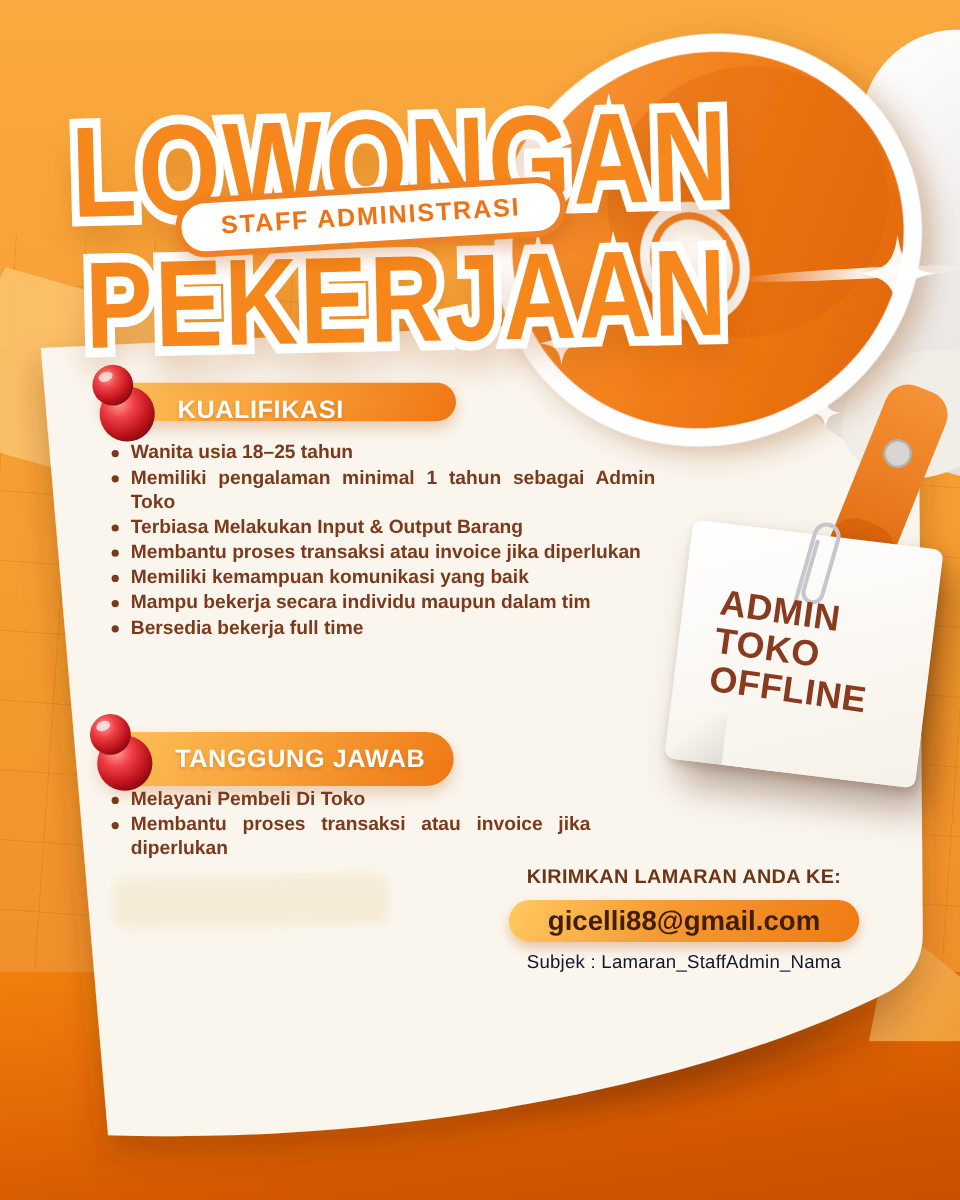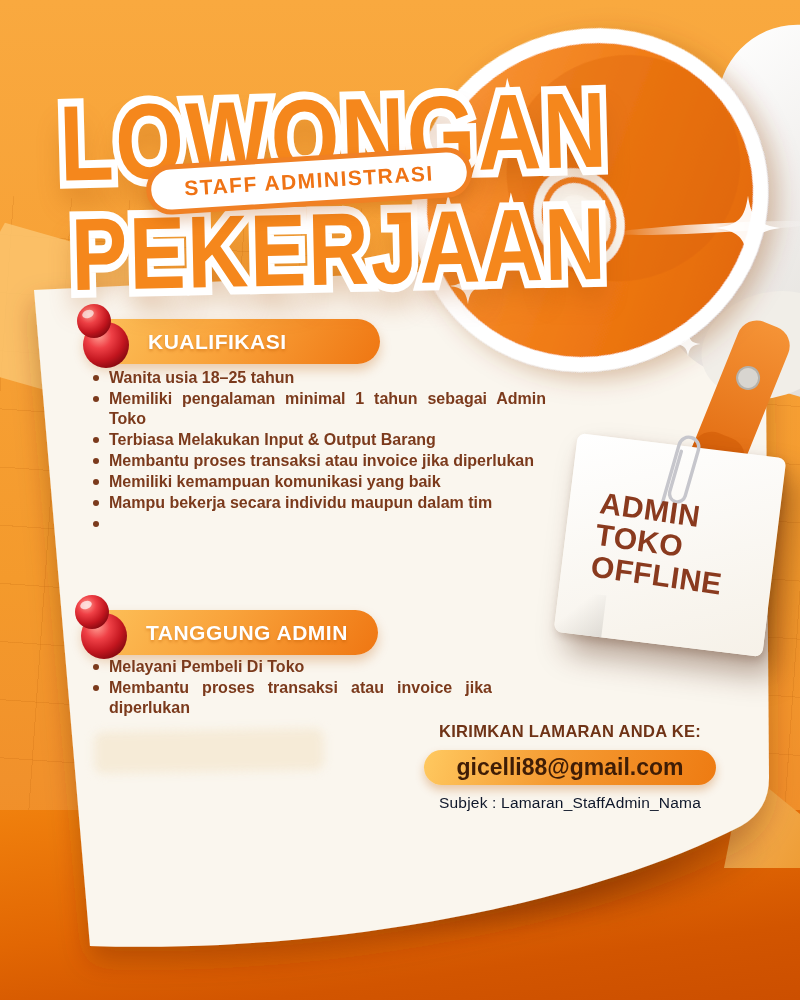--- a/index.html
+++ b/index.html
@@ -43,21 +43,21 @@
   .badge{position:absolute;left:146px;top:156px;width:316px;height:40px;z-index:9;
       background:#fff;border:5px solid #F08024;border-radius:27px;
       transform:rotate(-3.5deg);box-shadow:0 8px 14px rgba(180,80,0,.28);
       display:flex;align-items:center;justify-content:center;}
   .badge span{font-size:21px;font-weight:800;color:#EF7315;letter-spacing:1.5px;}
 
   
   .section-pill{position:absolute;z-index:5;border-radius:26px;
       background:linear-gradient(125deg,#FDC35C 0%,#F9A43C 45%,#EF7612 100%);
       box-shadow:0 6px 12px rgba(190,90,0,.28);}
-  .pill1{left:84px;top:319px;width:296px;height:45px;}
+  .pill1{left:84px;top:319px;width:296px;height:32px;}
   .pill2{left:82px;top:610px;width:296px;height:45px;}
   .section-pill .pill-label{display:block;line-height:45px;padding-left:64px;
       font-size:21px;font-weight:800;color:#fff;letter-spacing:.5px;
       text-shadow:0 2px 3px rgba(190,90,0,.4);}
   .pin{position:absolute;left:-14px;top:-20px;width:62px;height:72px;}
 
   
   .blist{position:absolute;z-index:5;list-style:none;margin:0;padding:0;}
   .list1{left:88px;top:367px;width:458px;}
   .list2{left:88px;top:656px;width:404px;}
@@ -193,38 +193,38 @@
     <span class="pill-label">KUALIFIKASI</span>
   </div>
 
   <ul class="blist list1">
     <li><span class="dot"></span><span>Wanita usia 18–25 tahun</span></li>
     <li><span class="dot"></span><span>Memiliki pengalaman minimal 1 tahun sebagai Admin Toko</span></li>
     <li><span class="dot"></span><span>Terbiasa Melakukan Input &amp; Output Barang</span></li>
     <li><span class="dot"></span><span>Membantu proses transaksi atau invoice jika diperlukan</span></li>
     <li><span class="dot"></span><span>Memiliki kemampuan komunikasi yang baik</span></li>
     <li><span class="dot"></span><span>Mampu bekerja secara individu maupun dalam tim</span></li>
-    <li><span class="dot"></span></li>
+    <li><span class="dot"></span><span>Bersedia bekerja full time</span></li>
   </ul>
 
   <div class="section-pill pill2">
     <svg class="pin" viewBox="0 0 62 72">
       <defs>
           <radialGradient id="pinG2" cx="35%" cy="30%" r="78%">
         <stop offset="0" stop-color="#FF9D92"></stop>
             <stop offset=".35" stop-color="#EF4046"></stop>
         <stop offset=".7" stop-color="#C3161F"></stop>
             <stop offset="1" stop-color="#7E070E"></stop>
       </radialGradient>
         </defs>
       <circle cx="36" cy="46" r="23" fill="url(#pinG2)"></circle>
       <circle cx="24" cy="22" r="17" fill="url(#pinG2)"></circle>
       <ellipse cx="18" cy="15" rx="6" ry="4" fill="rgba(255,255,255,.7)" transform="rotate(-20 18 15)"></ellipse>
     </svg>
-    <span class="pill-label">TANGGUNG ADMIN</span>
+    <span class="pill-label">TANGGUNG JAWAB</span>
   </div>
 
   <ul class="blist list2">
     <li><span class="dot"></span><span>Melayani Pembeli Di Toko</span></li>
     <li><span class="dot"></span><span>Membantu proses transaksi atau invoice jika diperlukan</span></li>
   </ul>
 
   <div class="smudge"></div>
 
   <div class="apply">

